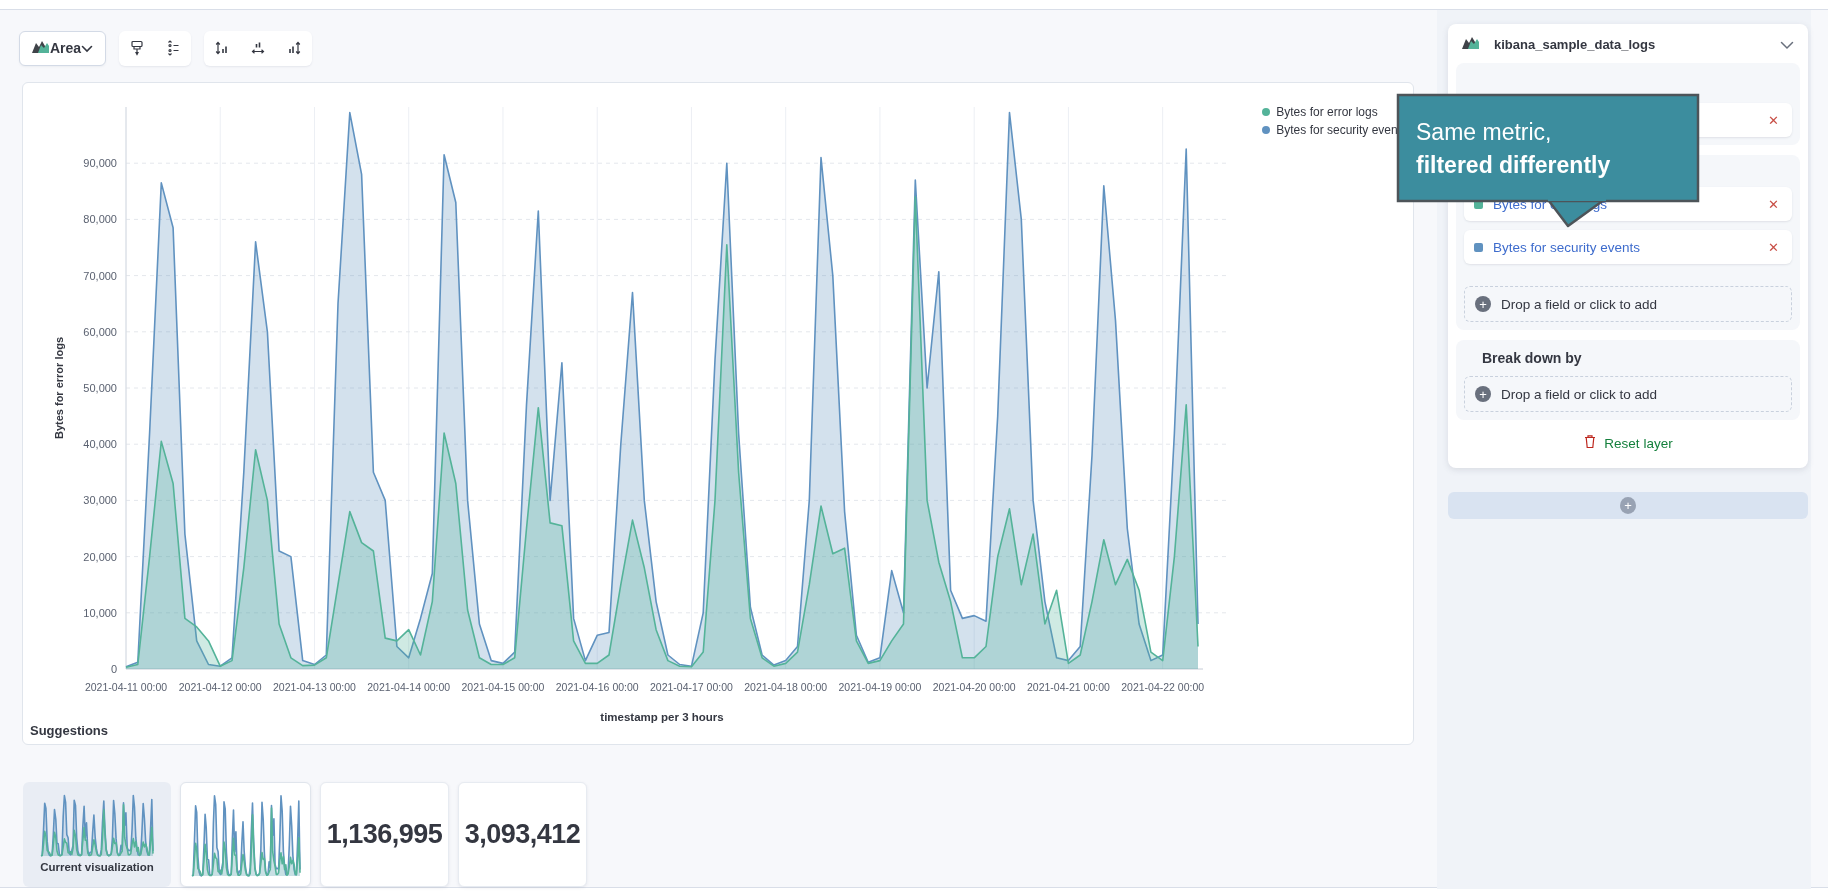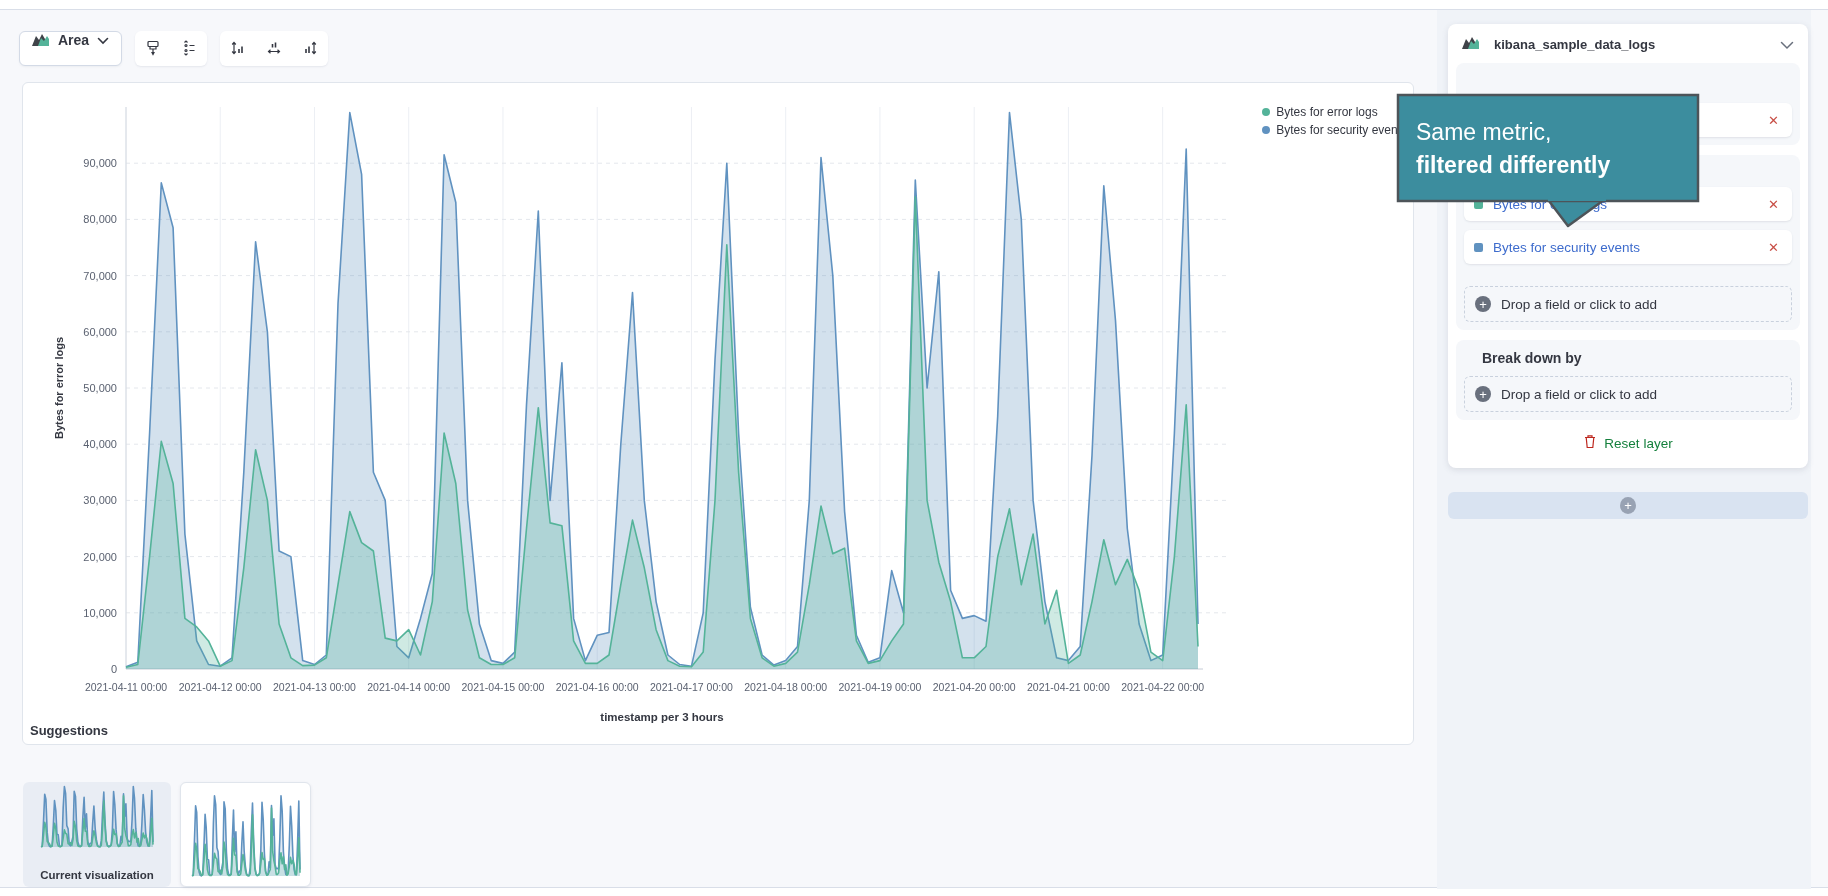--- a/index.html
+++ b/index.html
@@ -4,21 +4,21 @@
 <style>
   * { margin:0; padding:0; box-sizing:border-box; }
   body { background:#fff; font-family:"Liberation Sans", sans-serif; }
   .page { position:relative; width:1828px; height:896px; background:#fff; overflow:hidden; }
   .canvas { position:absolute; left:0; top:9px; width:1828px; height:879px;
             background:#f7f8fb; border-top:1px solid #d9dee8; border-bottom:1px solid #d9dee8; }
   .sidebar-bg { position:absolute; left:1437px; top:0; width:374px; height:879px; background:#f0f3f8; }
 
   
   .toolbar { position:absolute; left:19px; top:20px; height:36px; display:flex; align-items:center; gap:13px; }
-  .chart-type-btn { display:flex; align-items:flex-start; gap:8px; height:35px; padding:0 12px;
+  .chart-type-btn { display:flex; align-items:center; height:35px; padding:0 12px;
         background:#fff; border:1px solid #d3dae6; border-radius:6px; cursor:pointer;
         font-weight:bold; font-size:14px; color:#343741; box-shadow:0 1px 2px rgba(100,110,130,.08); }
   .icon-group { display:flex; height:35px; background:#fff; border-radius:6px;
         box-shadow:0 1px 2px rgba(100,110,130,.12); }
   .icon-btn { width:36px; height:35px; display:flex; align-items:center; justify-content:center;
         background:transparent; border:none; cursor:pointer; }
   .icon-btn svg { display:block; }
 
   
   .chart-card { position:absolute; left:22px; top:72px; width:1392px; height:663px;
@@ -56,21 +56,21 @@
   .add-layer-bar { position:absolute; left:1448px; top:482px; width:360px; height:27px;
         background:#d9e3f1; border-radius:6px; display:flex; align-items:center; justify-content:center;
         cursor:pointer; z-index:2; }
   .add-layer-bar .plus-circle { background:#98a2b3; width:17px; height:17px; }
 
   
   .sugg-title { position:absolute; left:30px; top:713px; font-size:13px; font-weight:bold; color:#343741; }
   .sugg-cards { position:absolute; left:23px; top:772px; display:flex; gap:9px; }
   .sugg-card { height:105px; border-radius:6px; cursor:pointer; }
   .sugg-card.current { width:148px; background:#e9edf4; display:flex; flex-direction:column;
-        align-items:center; justify-content:space-between; padding-bottom:6px; }
+        align-items:center; justify-content:center; padding-bottom:6px; }
   .sugg-card.plain { width:131px; background:#fff; border:1px solid #e0e5ec;
         box-shadow:0 1px 3px rgba(100,110,130,.12); display:flex; align-items:center; justify-content:center; }
   .sugg-card.num { width:129px; background:#fff; border:1px solid #e7ebf1;
         box-shadow:0 1px 3px rgba(100,110,130,.12); display:flex; align-items:center; justify-content:center;
         font-size:27px; font-weight:bold; color:#343741; letter-spacing:-.5px; white-space:nowrap; overflow:hidden; }
   .current-cap { font-size:11.5px; font-weight:bold; color:#343741; margin-top:2px; }
 </style>
 </head>
 <body>
 
@@ -221,20 +221,26 @@
         <div class="current-cap">Current visualization</div>
       </div>
       <div class="sugg-card plain">
         <svg id="thumb1" width="116" height="88" viewBox="0 0 116 88">
             <path d="M4.0 84.7 L5.2 84.0 L6.4 51.0 L7.6 14.9 L8.7 21.4 L9.9 65.6 L11.1 81.0 L12.3 84.4 L13.5 84.6 L14.7 83.4 L15.9 56.6 L17.1 23.4 L18.2 36.4 L19.4 68.0 L20.6 68.8 L21.8 83.8 L23.0 84.4 L24.2 83.0 L25.4 32.4 L26.5 4.8 L27.7 13.7 L28.9 56.6 L30.1 60.7 L31.3 81.8 L32.5 83.4 L33.7 77.7 L34.9 71.2 L36.0 10.9 L37.2 17.8 L38.4 60.7 L39.6 78.5 L40.8 83.8 L42.0 84.2 L43.2 82.6 L44.4 46.9 L45.5 19.0 L46.7 60.7 L47.9 40.9 L49.1 77.7 L50.3 83.8 L51.5 80.1 L52.7 79.7 L53.8 52.6 L55.0 30.7 L56.2 60.7 L57.4 75.3 L58.6 83.0 L59.8 84.4 L61.0 84.6 L62.2 76.9 L63.3 40.5 L64.5 12.1 L65.7 51.0 L66.9 76.1 L68.1 83.0 L69.3 84.4 L70.5 83.8 L71.6 81.8 L72.8 60.7 L74.0 11.3 L75.2 28.3 L76.4 62.3 L77.6 80.1 L78.8 84.0 L80.0 83.4 L81.1 70.8 L82.3 76.9 L83.5 14.5 L84.7 44.5 L85.9 27.7 L87.1 73.7 L88.3 77.7 L89.5 77.3 L90.6 78.1 L91.8 48.5 L93.0 4.8 L94.2 20.2 L95.4 60.7 L96.6 75.3 L97.8 83.4 L98.9 83.8 L100.1 81.8 L101.3 54.2 L102.5 15.3 L103.7 34.8 L104.9 64.8 L106.1 78.5 L107.3 83.8 L108.4 83.0 L109.6 51.0 L110.8 10.1 L112.0 78.5 L112.0 85 L4.0 85 Z" fill="#6092C0" fill-opacity="0.18"></path>
             <path d="M4.0 84.7 L5.2 84.0 L6.4 51.0 L7.6 14.9 L8.7 21.4 L9.9 65.6 L11.1 81.0 L12.3 84.4 L13.5 84.6 L14.7 83.4 L15.9 56.6 L17.1 23.4 L18.2 36.4 L19.4 68.0 L20.6 68.8 L21.8 83.8 L23.0 84.4 L24.2 83.0 L25.4 32.4 L26.5 4.8 L27.7 13.7 L28.9 56.6 L30.1 60.7 L31.3 81.8 L32.5 83.4 L33.7 77.7 L34.9 71.2 L36.0 10.9 L37.2 17.8 L38.4 60.7 L39.6 78.5 L40.8 83.8 L42.0 84.2 L43.2 82.6 L44.4 46.9 L45.5 19.0 L46.7 60.7 L47.9 40.9 L49.1 77.7 L50.3 83.8 L51.5 80.1 L52.7 79.7 L53.8 52.6 L55.0 30.7 L56.2 60.7 L57.4 75.3 L58.6 83.0 L59.8 84.4 L61.0 84.6 L62.2 76.9 L63.3 40.5 L64.5 12.1 L65.7 51.0 L66.9 76.1 L68.1 83.0 L69.3 84.4 L70.5 83.8 L71.6 81.8 L72.8 60.7 L74.0 11.3 L75.2 28.3 L76.4 62.3 L77.6 80.1 L78.8 84.0 L80.0 83.4 L81.1 70.8 L82.3 76.9 L83.5 14.5 L84.7 44.5 L85.9 27.7 L87.1 73.7 L88.3 77.7 L89.5 77.3 L90.6 78.1 L91.8 48.5 L93.0 4.8 L94.2 20.2 L95.4 60.7 L96.6 75.3 L97.8 83.4 L98.9 83.8 L100.1 81.8 L101.3 54.2 L102.5 15.3 L103.7 34.8 L104.9 64.8 L106.1 78.5 L107.3 83.8 L108.4 83.0 L109.6 51.0 L110.8 10.1 L112.0 78.5 " fill="none" stroke="#6092C0" stroke-width="1.6" stroke-linejoin="round"></path>
             <path d="M4.0 84.8 L5.2 84.4 L6.4 68.8 L7.6 52.2 L8.7 58.3 L9.9 77.7 L11.1 78.9 L12.3 81.0 L13.5 84.6 L14.7 83.8 L15.9 70.4 L17.1 53.4 L18.2 60.7 L19.4 78.5 L20.6 83.4 L21.8 84.5 L23.0 84.4 L24.2 83.4 L25.4 72.8 L26.5 62.3 L27.7 66.8 L28.9 68.0 L30.1 80.5 L31.3 81.0 L32.5 79.3 L33.7 83.0 L34.9 75.3 L36.0 51.0 L37.2 58.3 L38.4 76.5 L39.6 83.4 L40.8 84.4 L42.0 84.4 L43.2 83.4 L44.4 64.8 L45.5 47.3 L46.7 63.9 L47.9 64.3 L49.1 81.0 L50.3 84.2 L51.5 84.2 L52.7 83.0 L53.8 72.8 L55.0 63.5 L56.2 70.4 L57.4 79.3 L58.6 83.8 L59.8 84.6 L61.0 84.7 L62.2 82.6 L63.3 60.7 L64.5 23.8 L65.7 56.6 L66.9 77.7 L68.1 83.4 L69.3 84.6 L70.5 84.2 L71.6 82.6 L72.8 72.8 L74.0 61.5 L75.2 68.4 L76.4 67.6 L77.6 81.0 L78.8 84.2 L80.0 83.8 L81.1 81.0 L82.3 78.5 L83.5 17.0 L84.7 60.7 L85.9 69.6 L87.1 75.3 L88.3 83.4 L89.5 83.4 L90.6 81.8 L91.8 68.8 L93.0 61.9 L94.2 72.8 L95.4 65.6 L96.6 78.5 L97.8 73.7 L98.9 84.2 L100.1 83.0 L101.3 75.3 L102.5 66.4 L103.7 72.8 L104.9 69.2 L106.1 73.7 L107.3 82.6 L108.4 83.8 L109.6 68.8 L110.8 46.9 L112.0 81.8 L112.0 85 L4.0 85 Z" fill="#54B399" fill-opacity="0.18"></path>
             <path d="M4.0 84.8 L5.2 84.4 L6.4 68.8 L7.6 52.2 L8.7 58.3 L9.9 77.7 L11.1 78.9 L12.3 81.0 L13.5 84.6 L14.7 83.8 L15.9 70.4 L17.1 53.4 L18.2 60.7 L19.4 78.5 L20.6 83.4 L21.8 84.5 L23.0 84.4 L24.2 83.4 L25.4 72.8 L26.5 62.3 L27.7 66.8 L28.9 68.0 L30.1 80.5 L31.3 81.0 L32.5 79.3 L33.7 83.0 L34.9 75.3 L36.0 51.0 L37.2 58.3 L38.4 76.5 L39.6 83.4 L40.8 84.4 L42.0 84.4 L43.2 83.4 L44.4 64.8 L45.5 47.3 L46.7 63.9 L47.9 64.3 L49.1 81.0 L50.3 84.2 L51.5 84.2 L52.7 83.0 L53.8 72.8 L55.0 63.5 L56.2 70.4 L57.4 79.3 L58.6 83.8 L59.8 84.6 L61.0 84.7 L62.2 82.6 L63.3 60.7 L64.5 23.8 L65.7 56.6 L66.9 77.7 L68.1 83.4 L69.3 84.6 L70.5 84.2 L71.6 82.6 L72.8 72.8 L74.0 61.5 L75.2 68.4 L76.4 67.6 L77.6 81.0 L78.8 84.2 L80.0 83.8 L81.1 81.0 L82.3 78.5 L83.5 17.0 L84.7 60.7 L85.9 69.6 L87.1 75.3 L88.3 83.4 L89.5 83.4 L90.6 81.8 L91.8 68.8 L93.0 61.9 L94.2 72.8 L95.4 65.6 L96.6 78.5 L97.8 73.7 L98.9 84.2 L100.1 83.0 L101.3 75.3 L102.5 66.4 L103.7 72.8 L104.9 69.2 L106.1 73.7 L107.3 82.6 L108.4 83.8 L109.6 68.8 L110.8 46.9 L112.0 81.8 " fill="none" stroke="#54B399" stroke-width="1.6" stroke-linejoin="round"></path>
           </svg>
       </div>
+      <div class="sugg-card num">
+        <span>1,136,995</span>
+      </div>
+      <div class="sugg-card num">
+        <span>3,093,412</span>
+      </div>
     </div>
 
     <div class="config-panel">
       <div class="panel-header">
         <span>
           <svg width="18" height="15" viewBox="0 0 18 15">
             <polygon points="0,14 4,4 7,8 10,2 13,7 13,14" fill="#404349"></polygon>
             <polygon points="6,14 9,6 12,9 15,4 17,7 17,14" fill="#54B399"></polygon>
           </svg>
         </span>

